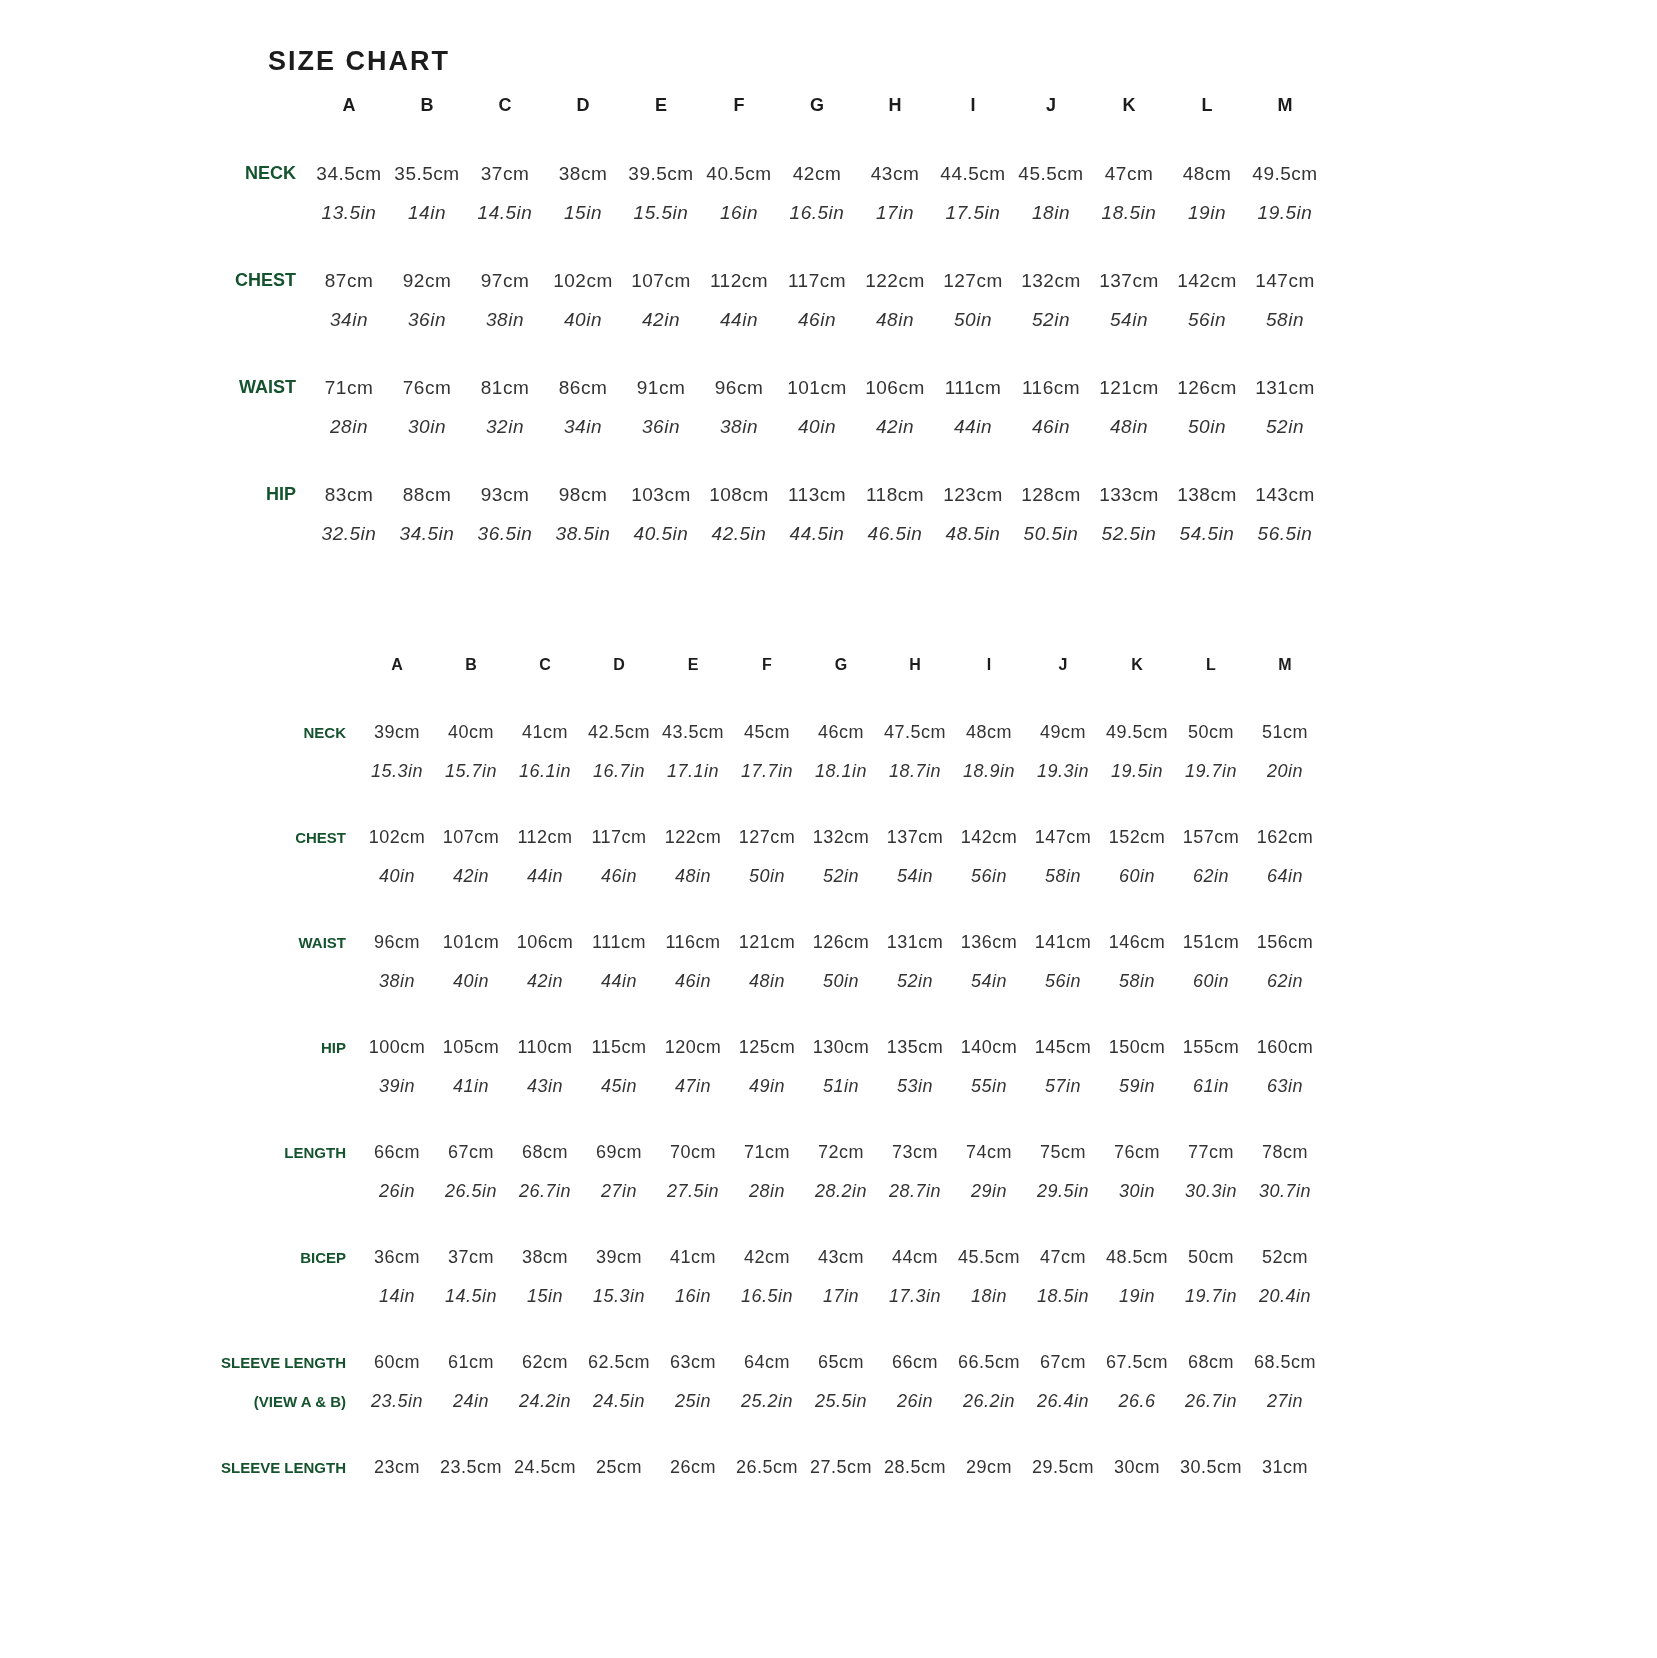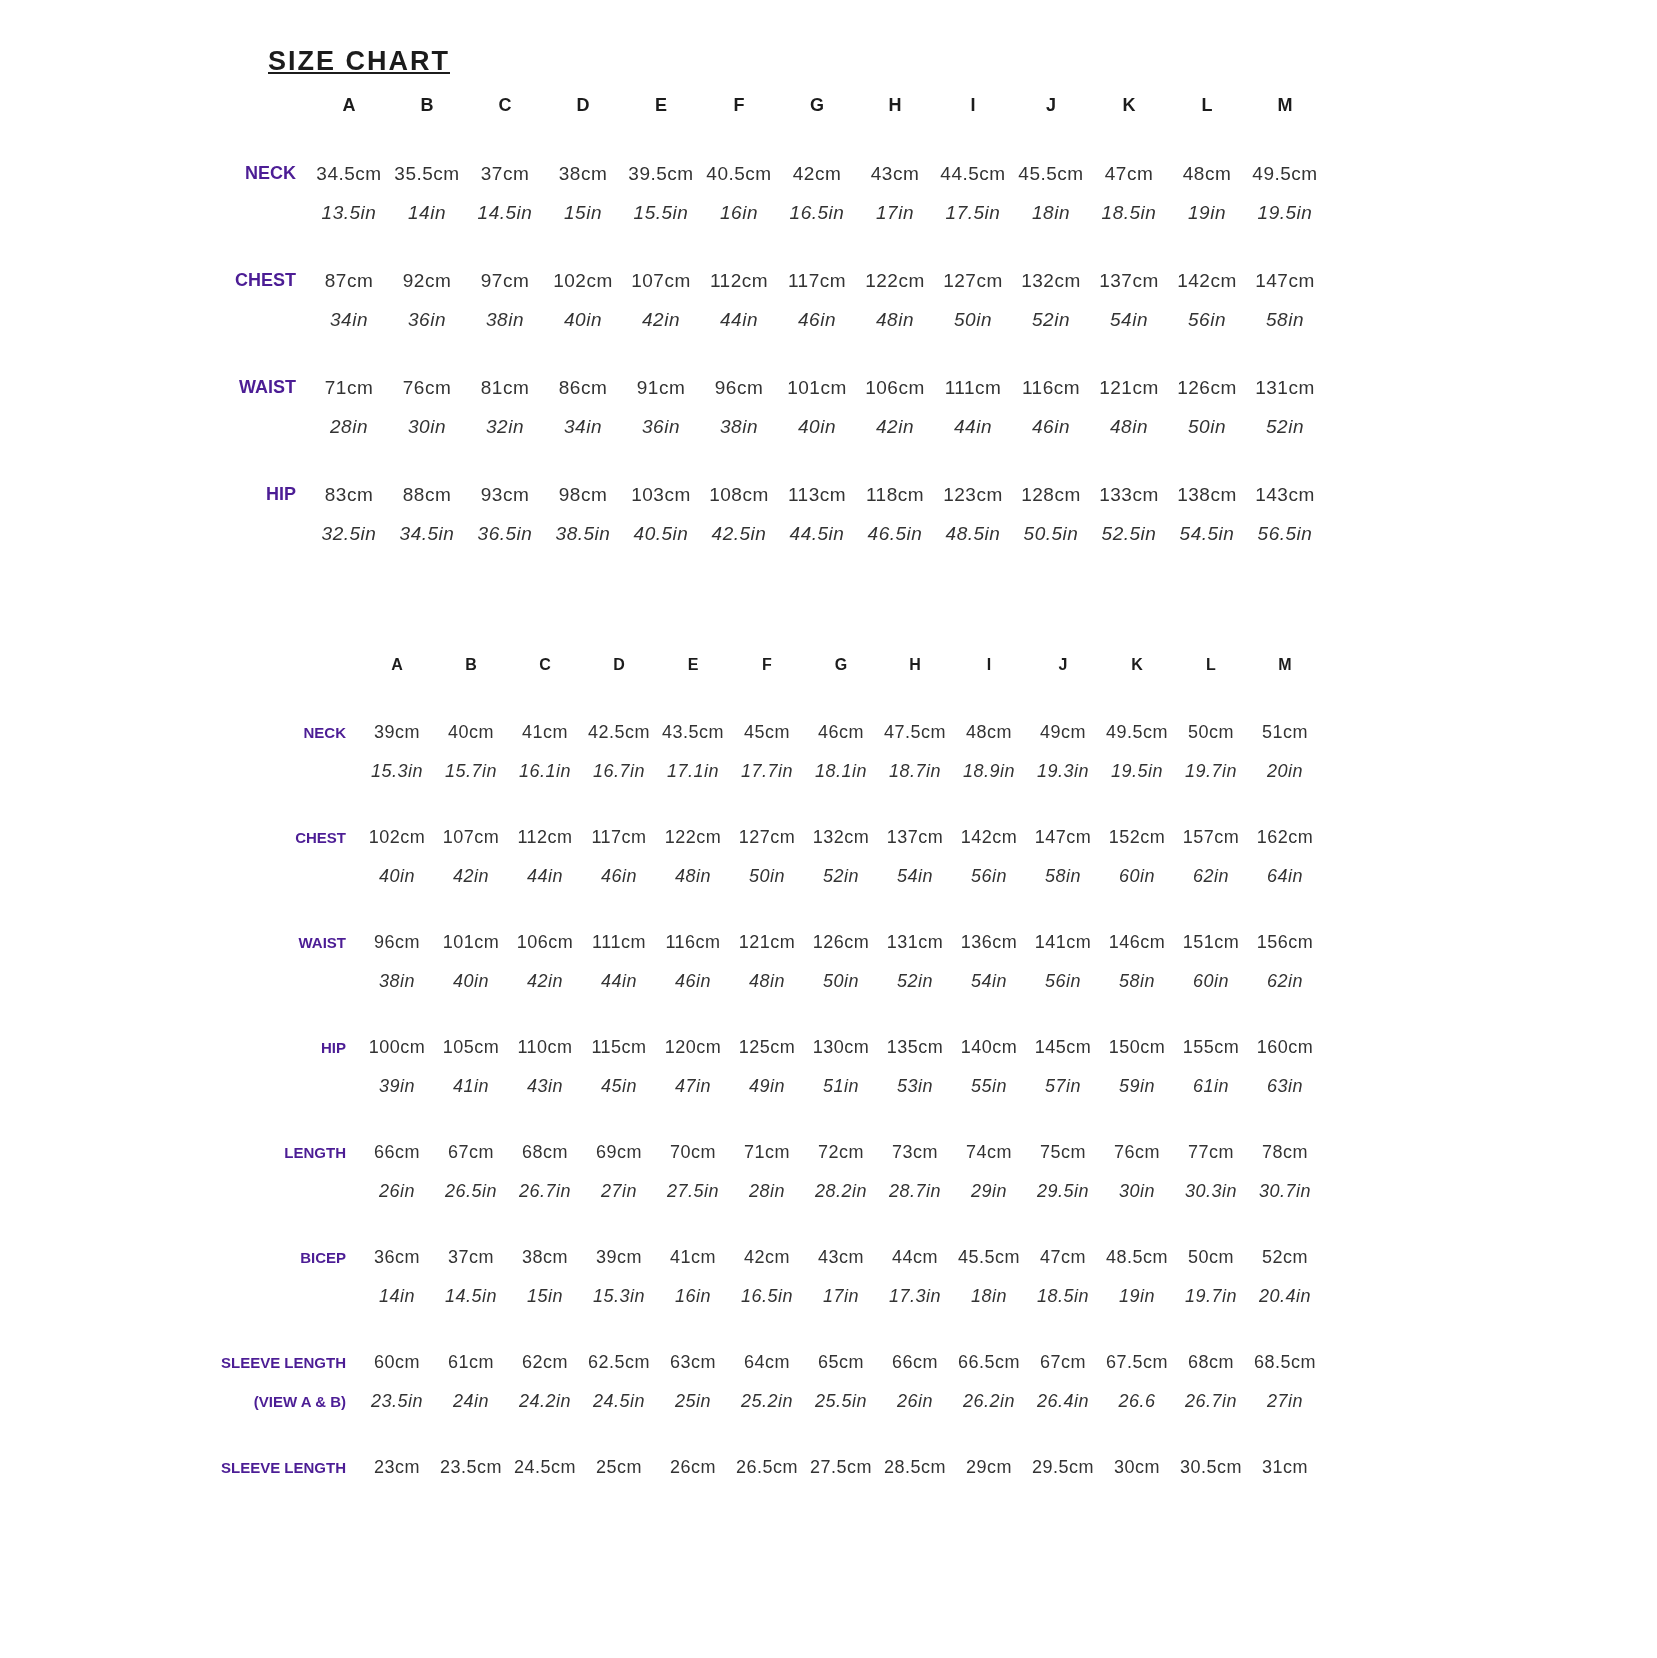--- a/index.html
+++ b/index.html
@@ -6,33 +6,33 @@
   html,body { background:#ffffff; }
   body {
     width:1657px; height:1658px; position:relative; overflow:hidden;
     font-family:"Liberation Sans", sans-serif; color:#2d2d2d;
   }
   .page { position:absolute; inset:0; background:#ffffff; }
   .chart-title {
     position:absolute; font-weight:bold; color:#1c1c1c;
     font-size:27px; letter-spacing:2px; white-space:nowrap;
   }
-  #title-size-chart { left:268px; top:46px;text-decoration:underline; }
+  #title-size-chart { left:268px; top:46px; }
   #title-finished { left:272px; top:606px; }
 
   table { position:absolute; border-collapse:collapse; table-layout:fixed; }
   #table-size-chart { left:170px; top:85px; }
   #table-finished { left:180px; top:645px; }
 
   th, td {
     text-align:center; font-weight:normal; vertical-align:middle;
     white-space:nowrap; padding:0; height:39px; overflow:visible;
   }
   .head-row th { height:40px; }
-  .label-col { text-align:right; padding-right:14px; font-weight:bold; color:#4c1d95; }
+  .label-col { text-align:right; padding-right:14px; font-weight:bold; color:#14532d; }
   .col-letter { font-weight:bold; color:#1c1c1c; }
   .val { letter-spacing:0.5px; color:#333333; }
   .in-row .val { font-style:italic; }
   tr.spacer td { height:27px; }
   tbody tr.spacer:first-child td { height:28px; }
 
   
   #table-size-chart .col-letter { font-size:18px; }
   #table-size-chart .val { font-size:19px; }
   #table-size-chart .label-col { font-size:18px; }

